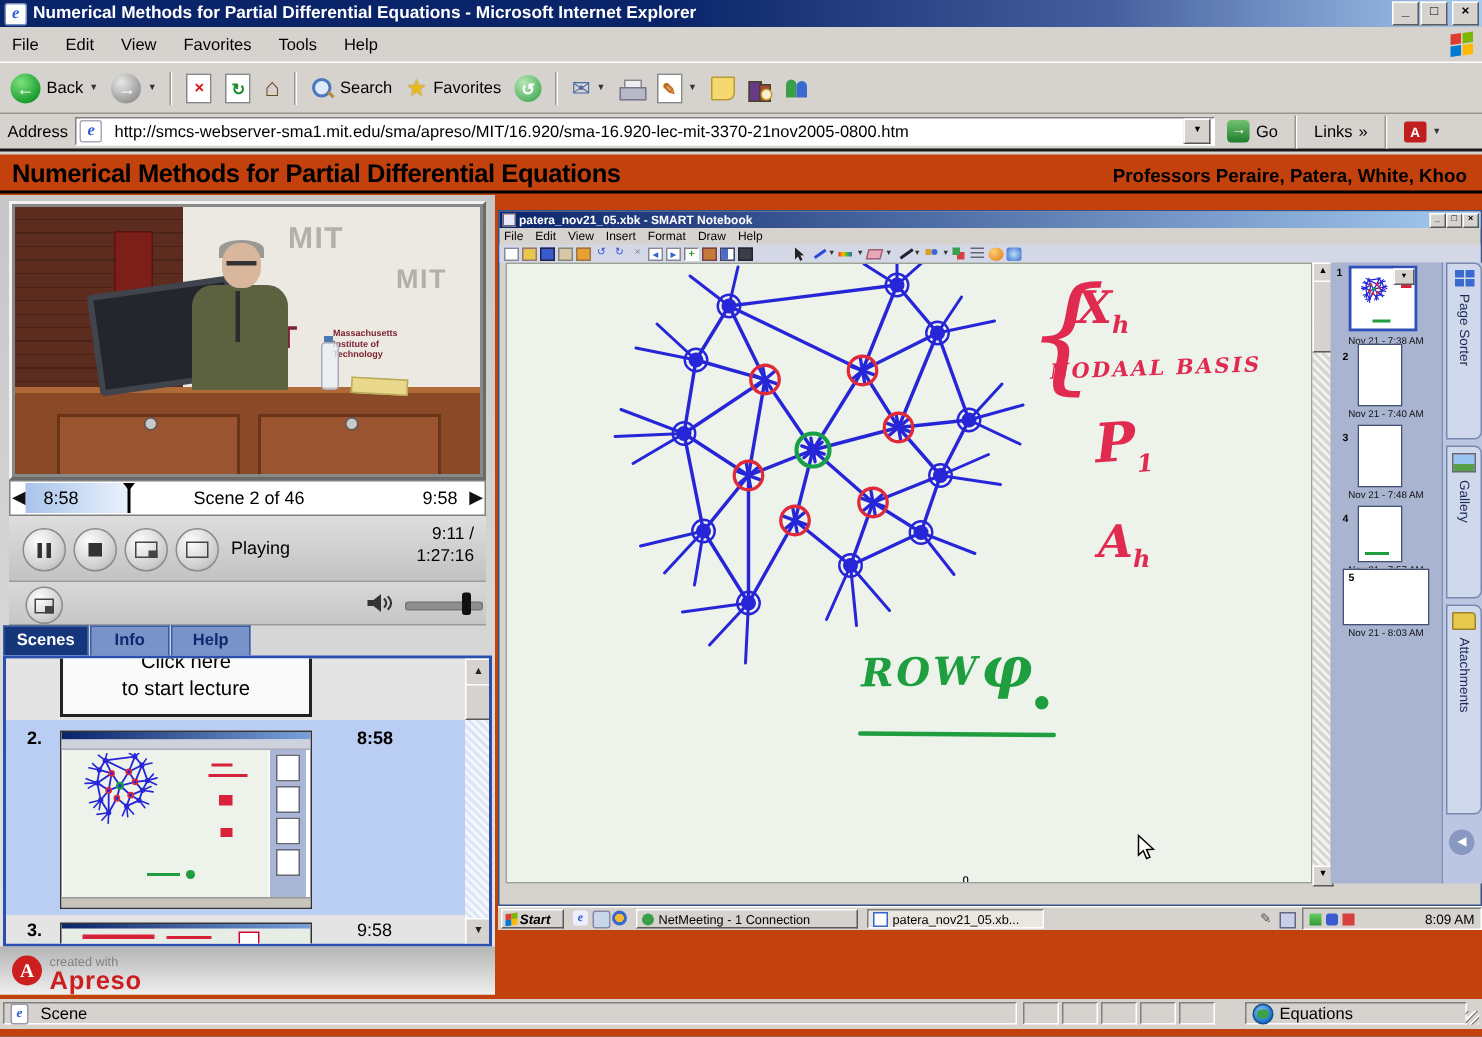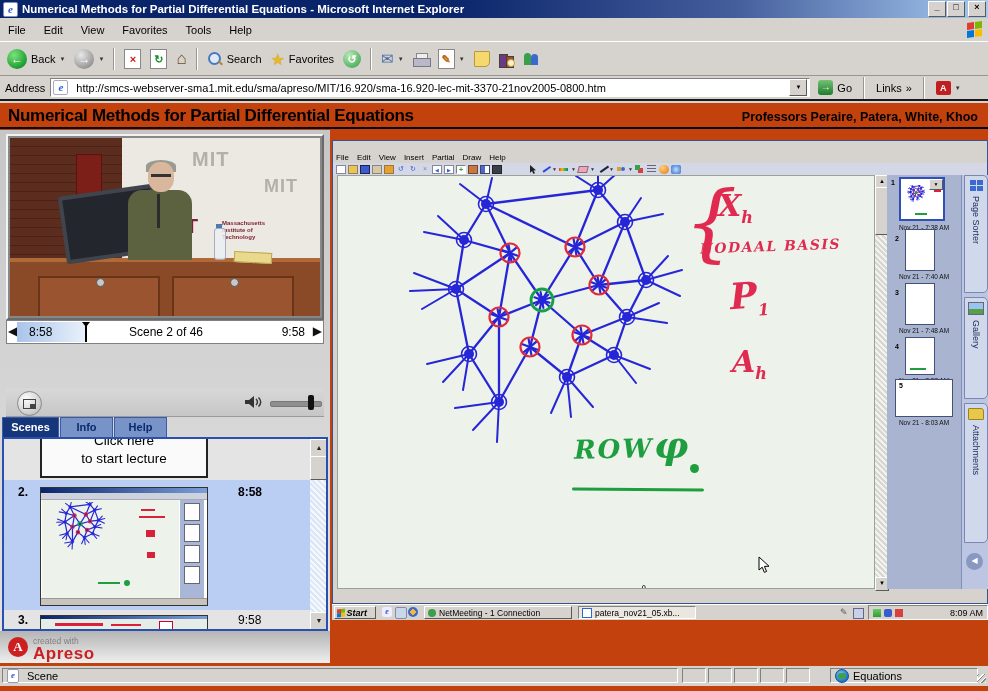--- a/index.html
+++ b/index.html
@@ -391,20 +391,44 @@
       <div id="scenenav" class="abs">
         <span class="navarrow" style="left:1px;">◀</span>
         <span id="navprog"></span>
         <span id="navmark"></span>
         <span class="abs" style="left:22px;top:4px;">8:58</span>
         <span class="abs" style="left:0;top:4px;width:318px;text-align:center;">Scene 2 of 46</span>
         <span class="abs" style="right:18px;top:4px;">9:58</span>
         <span class="navarrow" style="right:1px;">▶</span>
       </div>
 
+      <div id="controls" class="abs">
+        <span class="pbtn" style="left:9px;">
+          <span class="pauseic">
+              <i></i>
+              <i></i>
+            </span>
+        </span>
+        <span class="pbtn" style="left:43px;">
+          <span class="stopic"></span>
+        </span>
+        <span class="pbtn" style="left:77px;">
+          <span class="pipic">
+              <i></i>
+            </span>
+        </span>
+        <span class="pbtn" style="left:111px;">
+          <span class="pipic"></span>
+        </span>
+        <span id="playing">Playing</span>
+        <span id="ptimes">
+          <span>9:11 /</span><br>
+          <span>1:27:16</span>
+        </span>
+      </div>
 
       <div id="row3" class="abs">
         <span class="pbtn small" style="left:11px;">
           <span class="pipic" style="width:11px;height:8px;">
               <i></i>
             </span>
         </span>
         <span class="abs" style="left:238px;top:7px;">
           <svg width="20" height="14" viewBox="0 0 20 14">
             <polygon points="1,5 5,5 10,1 10,13 5,9 1,9" fill="#333"></polygon>
@@ -585,26 +609,33 @@
       </div>
 
       <div id="apresobar" class="abs">
         <span class="acirc">A</span>
         <span class="acreated">created with</span>
         <span class="abrand">Apreso</span>
       </div>
     </div>
 
     <div id="smart" class="abs">
+      <div id="smtitle">
+        <span style="display:inline-block;width:7px;height:7px;background:#e8e8f8;border:1px solid #667;margin-right:2px;"></span>
+        <span style="flex:1;overflow:hidden;white-space:nowrap;">patera_nov21_05.xbk - SMART Notebook</span>
+        <span class="smwbtn raised">_</span>
+        <span class="smwbtn raised">□</span>
+        <span class="smwbtn raised" style="margin-right:1px;">×</span>
+      </div>
       <div id="smmenu">
         <span>File</span>
         <span>Edit</span>
         <span>View</span>
         <span>Insert</span>
-        <span>Partial</span>
+        <span>Format</span>
         <span>Draw</span>
         <span>Help</span>
       </div>
       <div id="smtools">
         <span class="ti" style="background:#fff;border:1px solid #889;"></span>
         <span class="ti" style="background:#e8c84a;border:1px solid #977;"></span>
         <span class="ti" style="background:#3a5ad0;border:1px solid #224;"></span>
         <span class="ti" style="background:#d8c8a8;border:1px solid #887;"></span>
         <span class="ti" style="background:#e8a030;border:1px solid #974;"></span>
         <span class="ti" style="color:#3355cc;">↺</span>

